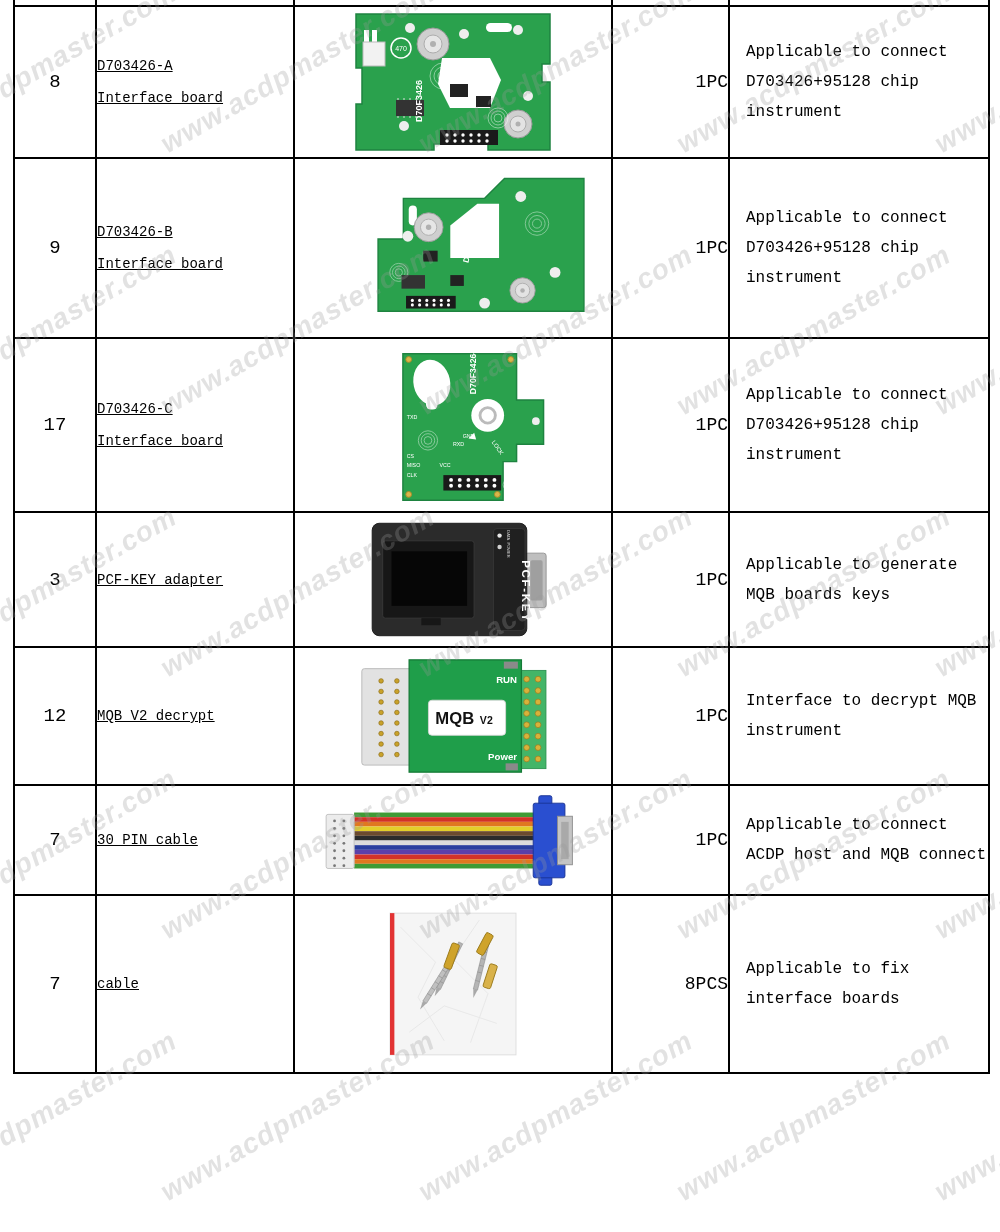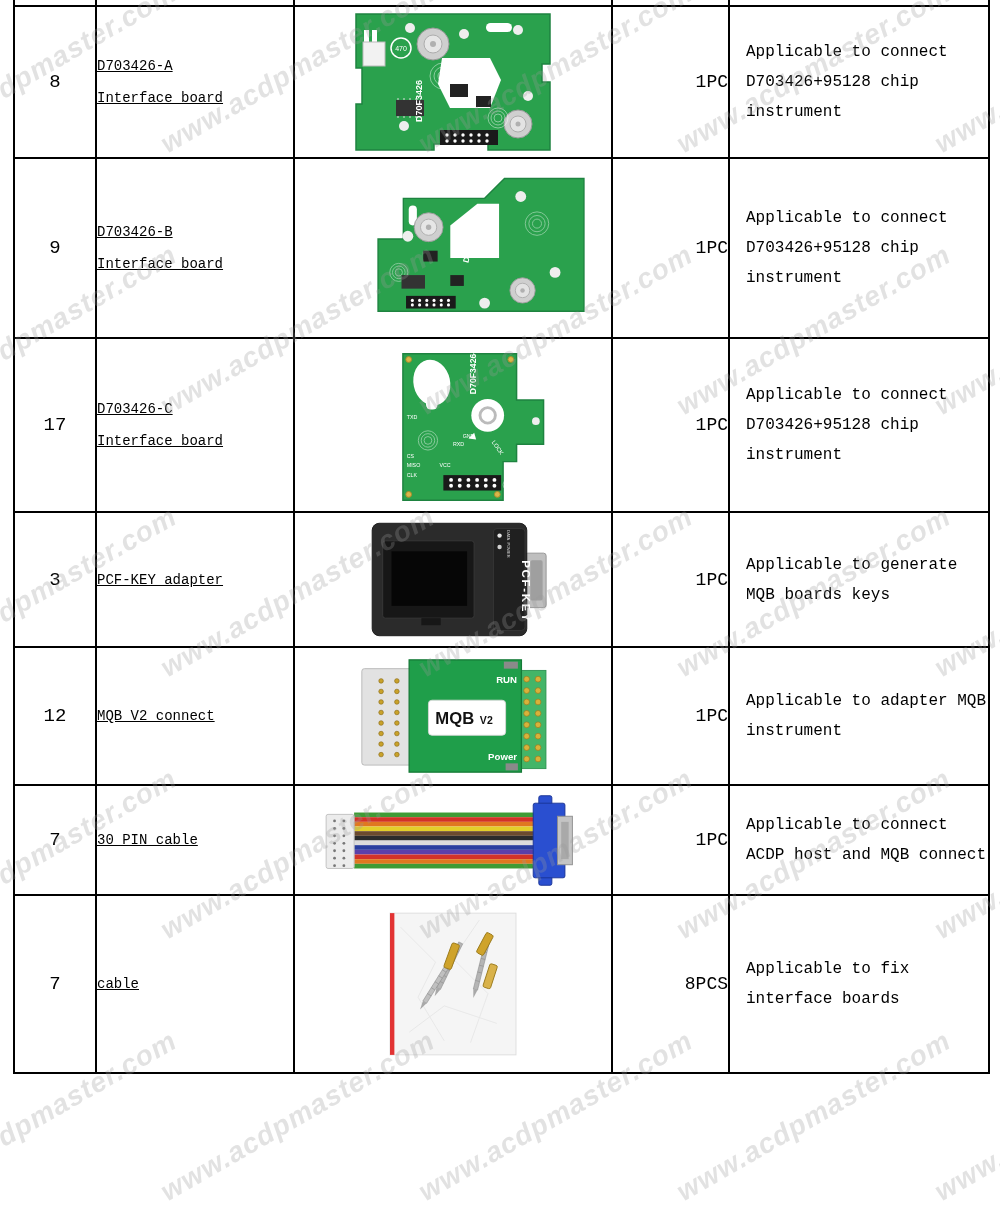--- a/index.html
+++ b/index.html
@@ -285,21 +285,21 @@
     <td class="qty">1PC</td>
     <td class="desc">
       <div class="line">Applicable to generate</div>
       <div class="line">MQB boards keys</div>
     </td>
   </tr>
 
   <tr class="r12">
     <td class="no">12</td>
     <td class="name">
-      <div class="line">MQB V2 connect</div>
+      <div class="line">MQB V2 decrypt</div>
     </td>
     <td class="img">
       <svg viewBox="0 0 260 148" width="228" height="130">
         <rect x="26" y="20" width="64" height="110" rx="3" fill="#e2e2e2" stroke="#b5b5b5"></rect>
         <rect x="84" y="58" width="9" height="34" fill="#cfcfcf"></rect>
         <g fill="#c9a22a" stroke="#8f701a" stroke-width="0.8">
           <circle cx="48" cy="34" r="2.6"></circle>
                 <circle cx="66" cy="34" r="2.6"></circle>
                 <circle cx="48" cy="46" r="2.6"></circle>
                 <circle cx="66" cy="46" r="2.6"></circle>
@@ -340,21 +340,21 @@
         <rect x="190" y="128" width="14" height="8" fill="#8a8a8a"></rect>
         <rect x="102" y="56" width="88" height="40" rx="4" fill="#fff" stroke="#d8d8d8"></rect>
         <text x="132" y="83" font-size="19" font-weight="bold" fill="#111" text-anchor="middle">MQB</text>
         <text x="168" y="83" font-size="12" font-weight="bold" fill="#111" text-anchor="middle">V2</text>
         <text x="203" y="36" font-size="11" font-weight="bold" fill="#fff" text-anchor="end">RUN</text>
         <text x="203" y="124" font-size="11" font-weight="bold" fill="#fff" text-anchor="end">Power</text>
       </svg>
     </td>
     <td class="qty">1PC</td>
     <td class="desc">
-      <div class="line">Applicable to adapter MQB</div>
+      <div class="line">Interface to decrypt MQB</div>
       <div class="line">instrument</div>
     </td>
   </tr>
 
   <tr class="r13">
     <td class="no">7</td>
     <td class="name">
       <div class="line">30 PIN cable</div>
     </td>
     <td class="img">

